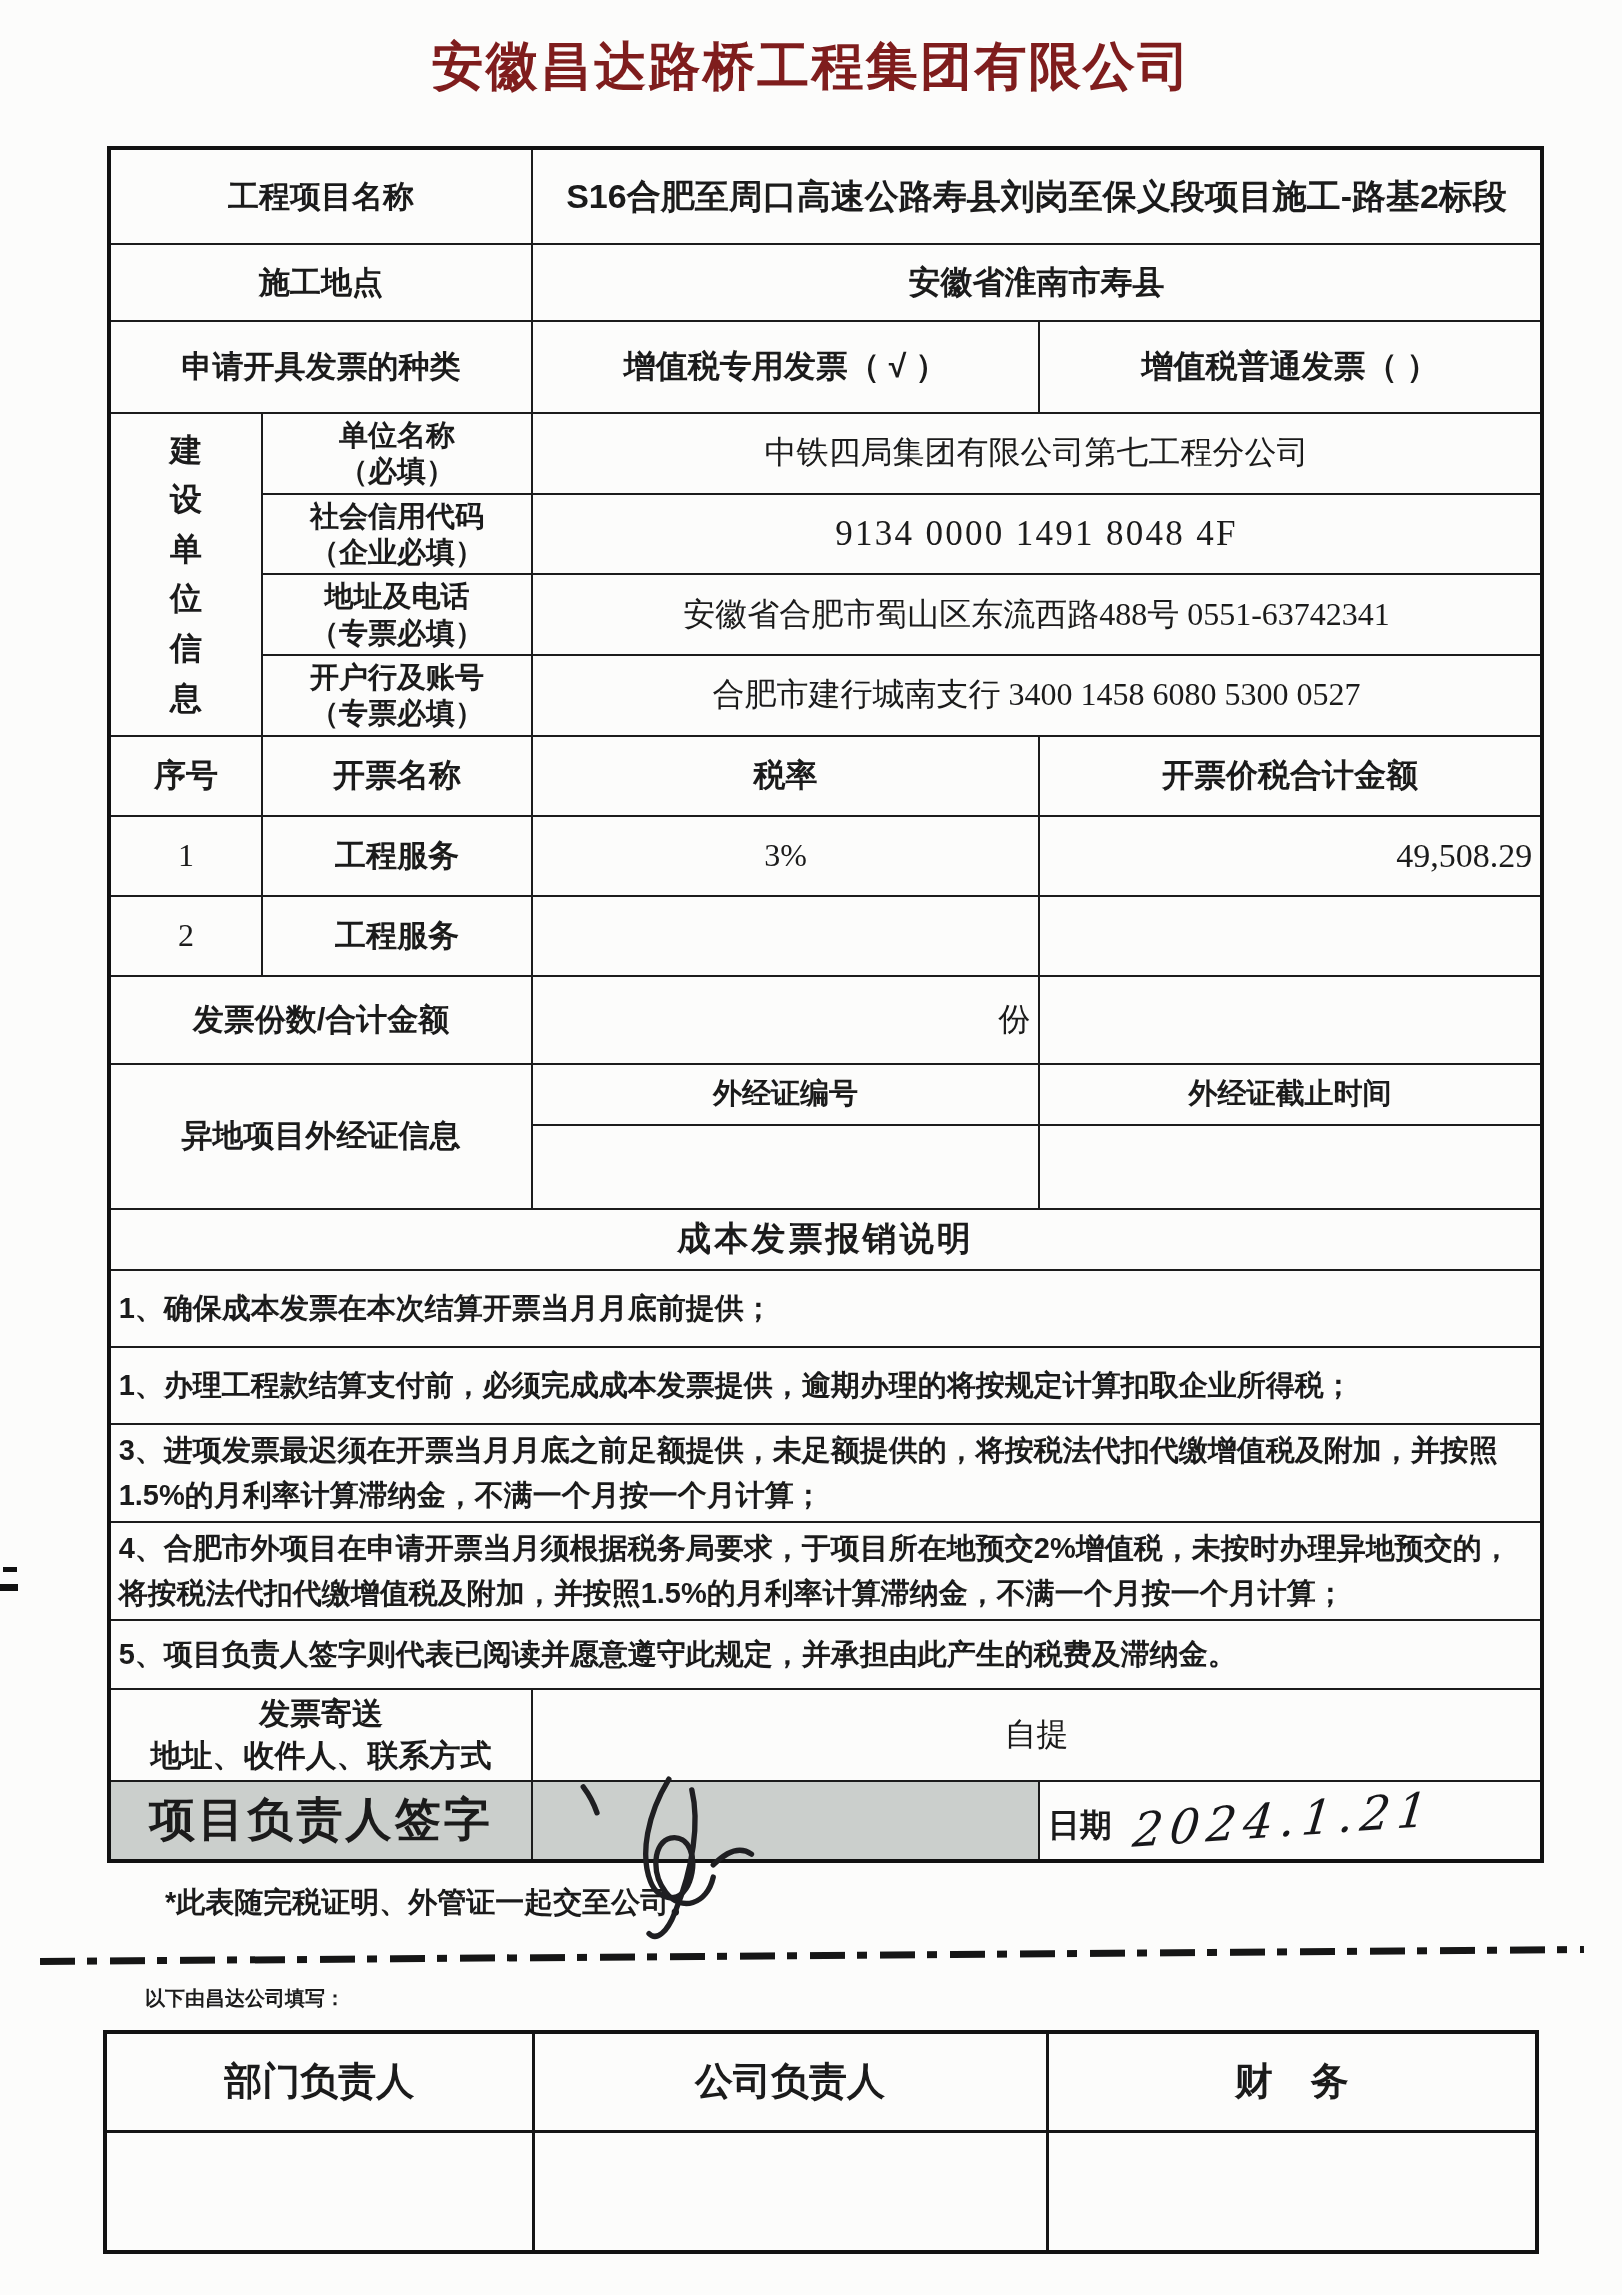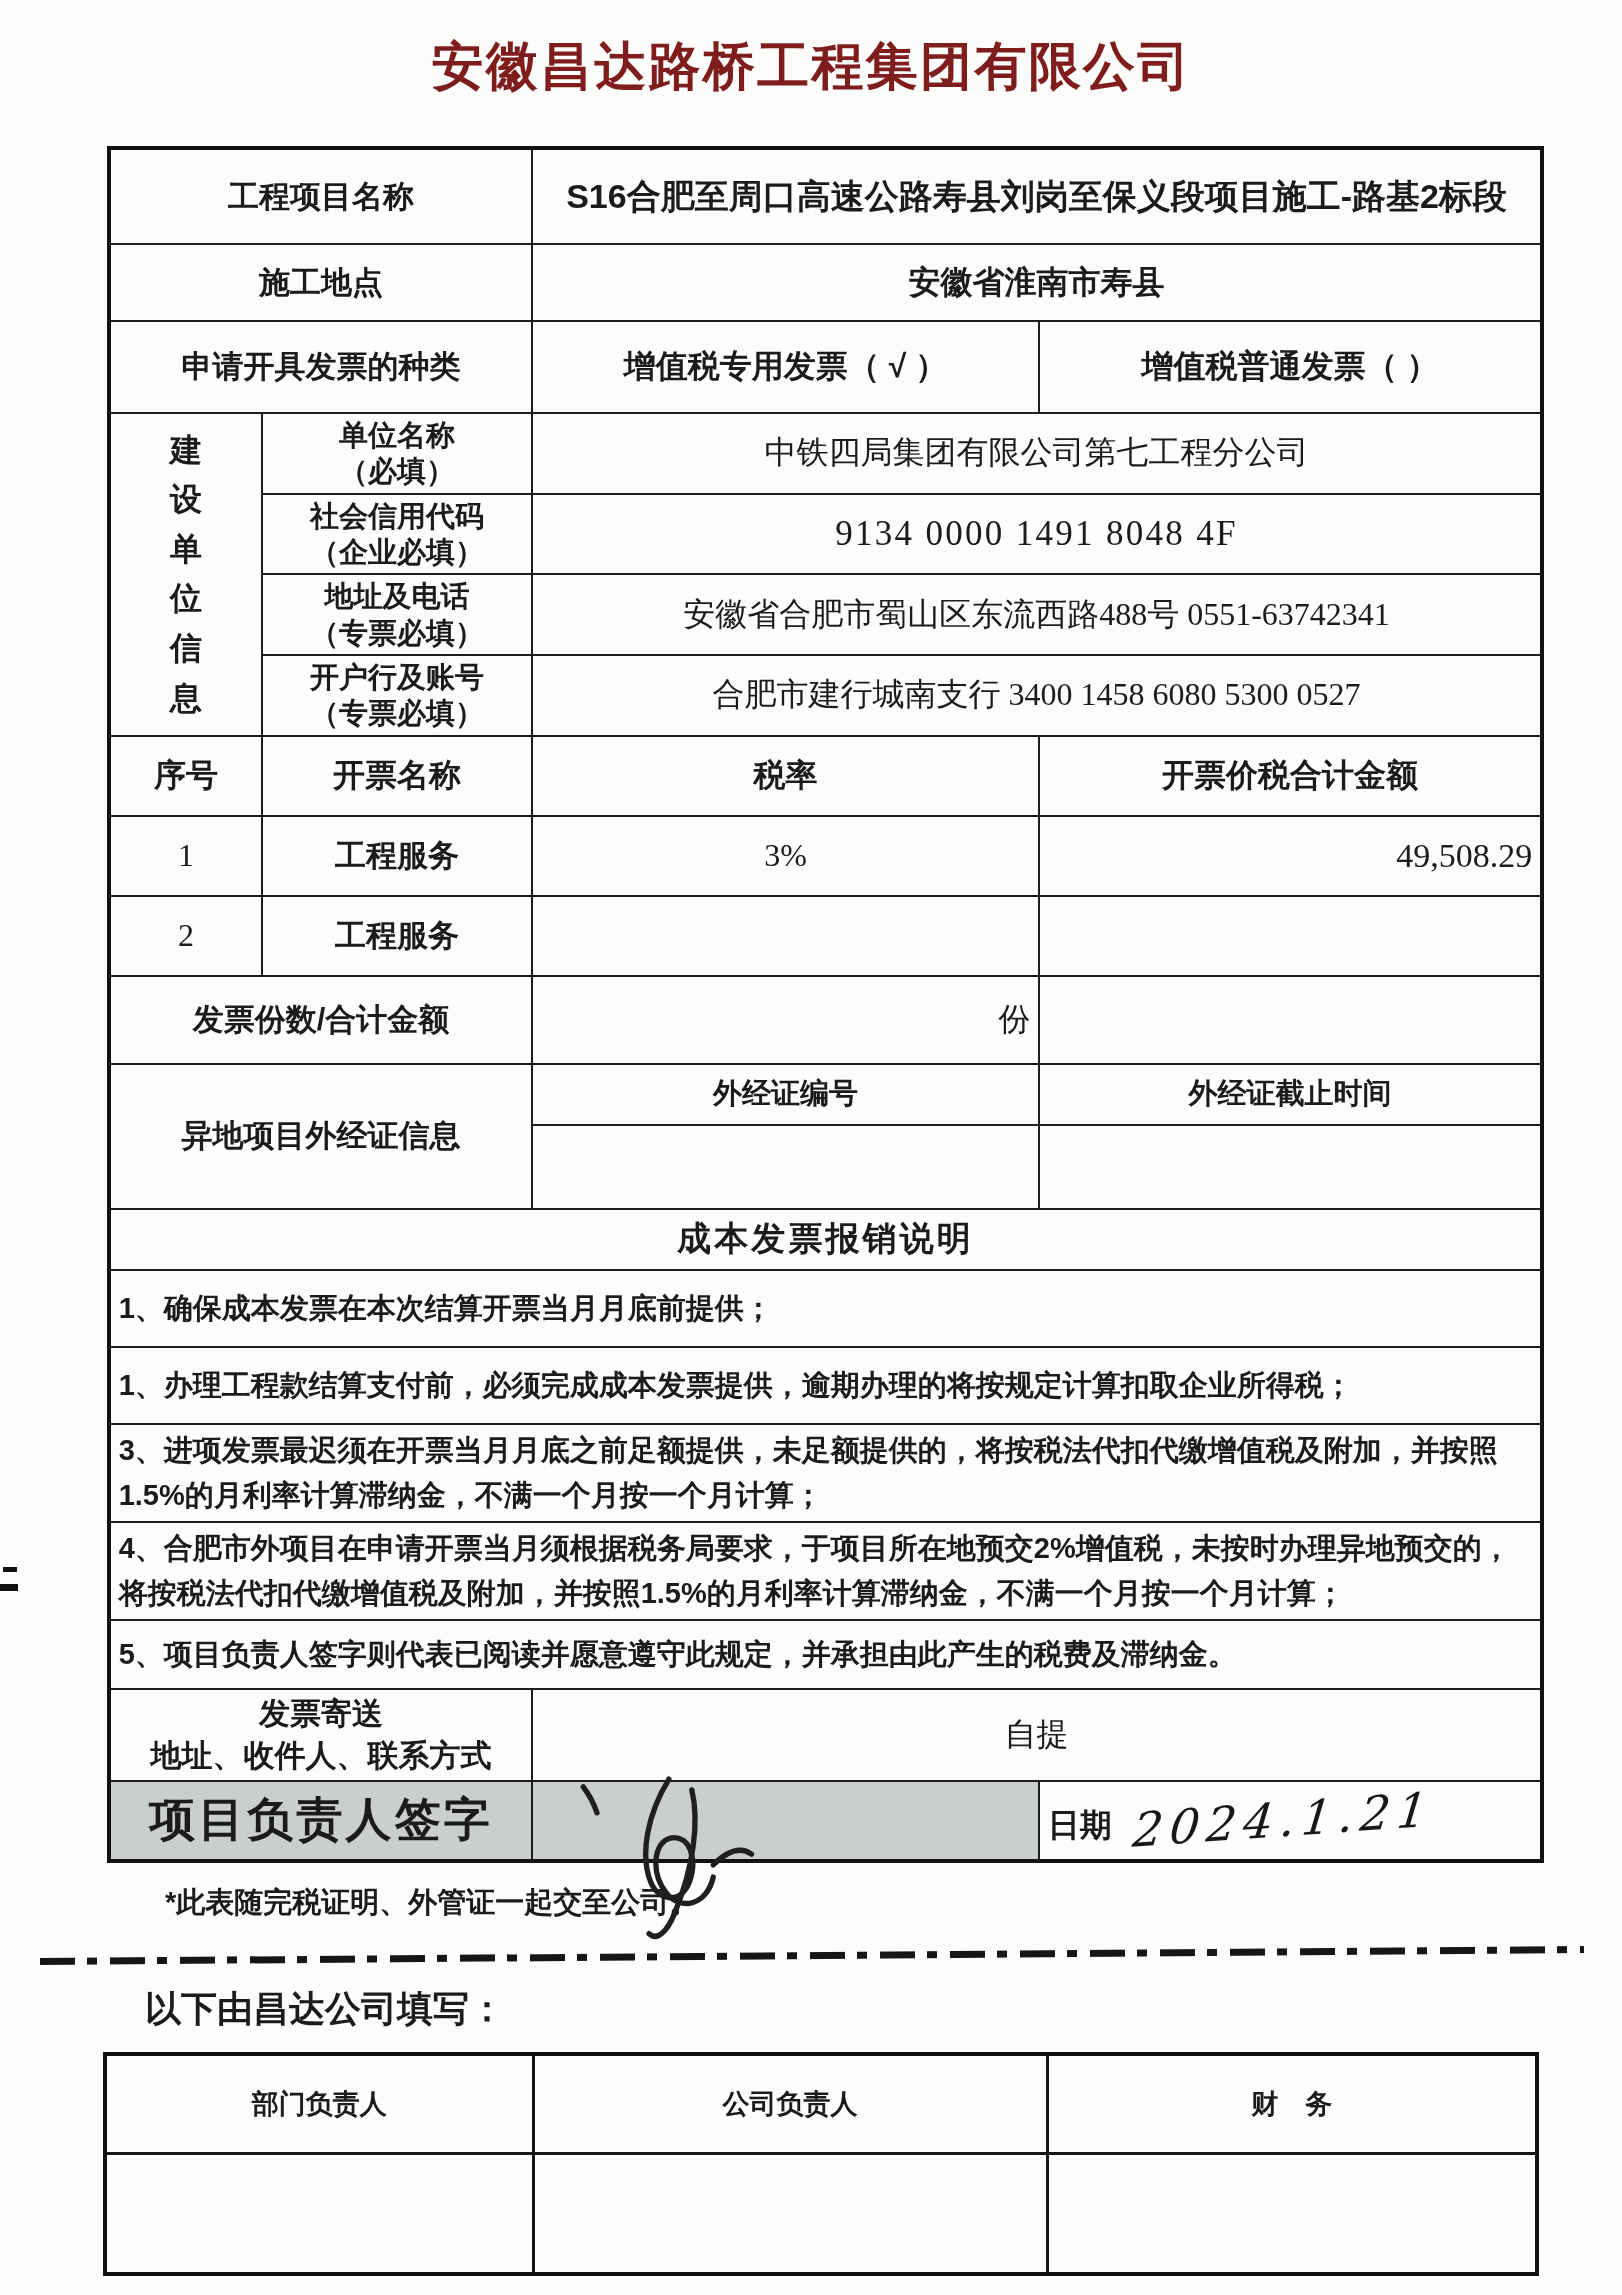--- a/index.html
+++ b/index.html
@@ -85,29 +85,29 @@
     width: 1544px; height: 6.9px;
     background: repeating-linear-gradient(90deg,
       #161616 0px, #161616 35px,
       transparent 35px, transparent 47px,
       #161616 47px, #161616 57px,
       transparent 57px, transparent 70px);
     transform: rotate(-0.45deg);
   }
   .fill-note {
     margin: 26px 0 0 145px;
-    font-size: 36px; font-weight: 700;
+    font-size: 20px; font-weight: 700;
   }
   .bottom-table {
     margin: 18.4px 0 0 103px;
     width: 1432px;
     border: 4.6px solid #121212;
   }
   .bottom-table td { border: 3.1px solid #161616; padding: 4.6px; }
-  .bottom-hdr { font-weight: 700; font-size: 27px; text-align: center; }
+  .bottom-hdr { font-weight: 700; font-size: 38px; text-align: center; }
   .bottom-empty { height: 121px; }
 
   .scan-artifact { position: absolute; left: 0; top: 1567px; width: 23px; height: 35px; }
   .scan-artifact .bar1 { position:absolute; left:3.1px; top:0; width:13.8px; height:5.4px; background:#111; }
   .scan-artifact .bar2 { position:absolute; left:0; top:17px; width:18.4px; height:6.9px; background:#111; }
 </style>
 </head>
 <body>
 
 <div class="page">

